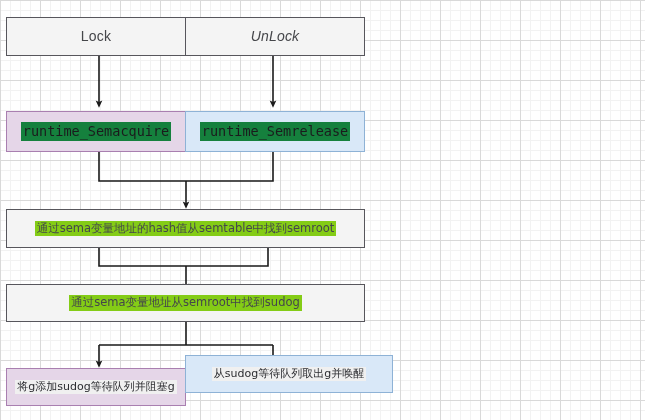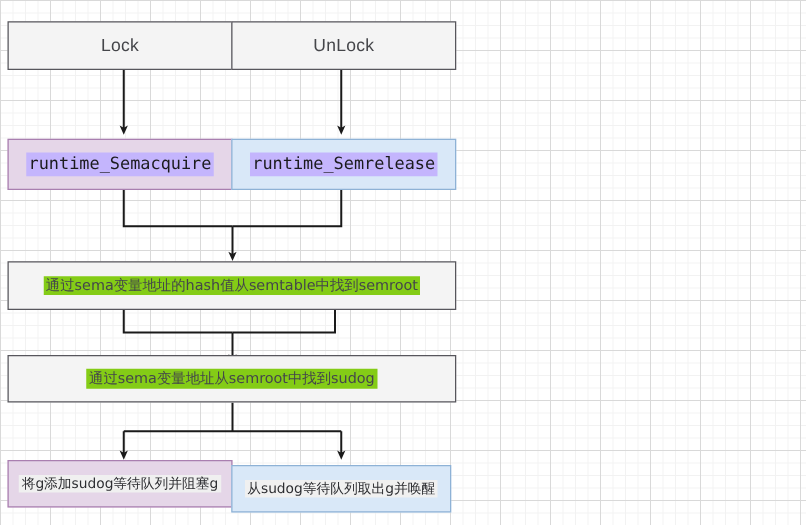--- a/index.html
+++ b/index.html
@@ -65,21 +65,21 @@
   .lbl-latin {
     font-family: "Liberation Sans", sans-serif;
     font-size: 14px;
     color: #45464a;
     letter-spacing: .2px;
   }
   .lbl-mono {
     font-family: "DejaVu Sans Mono", "Liberation Mono", monospace;
     font-size: 13.5px;
     color: #1b1b1d;
-    background: #c4b5fd;
+    background: #15803d;
     padding: 2px 2px;
     white-space: nowrap;
   }
   .lbl-cjk {
     font-family: "DejaVu Sans", sans-serif;
     font-size: 11.5px;
     color: #44464b;
     background: #84cc16;
     padding: 1px 2px;
     white-space: nowrap;
@@ -131,21 +131,21 @@
 
       <path d="M186,322 L186,345 M99,345 L273,345"></path>
       <line x1="99" y1="345" x2="99" y2="364" marker-end="url(#arrowhead)"></line>
       <line x1="273" y1="345" x2="273" y2="364" marker-end="url(#arrowhead)"></line>
     </g>
   </svg>
 
   <div class="node node-plain" style="left:6px; top:17px; width:180px; height:39px;">
     <span class="lbl-latin">Lock</span>
   </div>
-  <div class="node node-plain" style="left:185px; top:17px; width:180px; height:39px;">
+  <div class="node node-plain" style="left:185px; top:17px; width:180px; height:39px;font-style:italic;">
     <span class="lbl-latin">UnLock</span>
   </div>
 
   <div class="node node-purple" style="left:6px; top:111px; width:180px; height:41px;">
     <span class="lbl-mono">runtime_Semacquire</span>
   </div>
   <div class="node node-blue" style="left:185px; top:111px; width:180px; height:41px;">
     <span class="lbl-mono">runtime_Semrelease</span>
   </div>
 
@@ -153,17 +153,17 @@
     <span class="lbl-cjk">通过sema变量地址的hash值从semtable中找到semroot</span>
   </div>
 
   <div class="node node-purple" style="left:6px; top:368px; width:180px; height:38px;">
     <span class="lbl-cjk-sm">将g添加sudog等待队列并阻塞g</span>
   </div>
 
   <div class="node node-plain" style="left:6px; top:284px; width:359px; height:38px;">
     <span class="lbl-cjk">通过sema变量地址从semroot中找到sudog</span>
   </div>
-  <div class="node node-blue" style="left:185px; top:372px; width:176px; height:38px;">
+  <div class="node node-blue" style="left:185px; top:355px; width:208px; height:38px;">
     <span class="lbl-cjk-sm">从sudog等待队列取出g并唤醒</span>
   </div>
 
 </div>
 
 </body></html>

